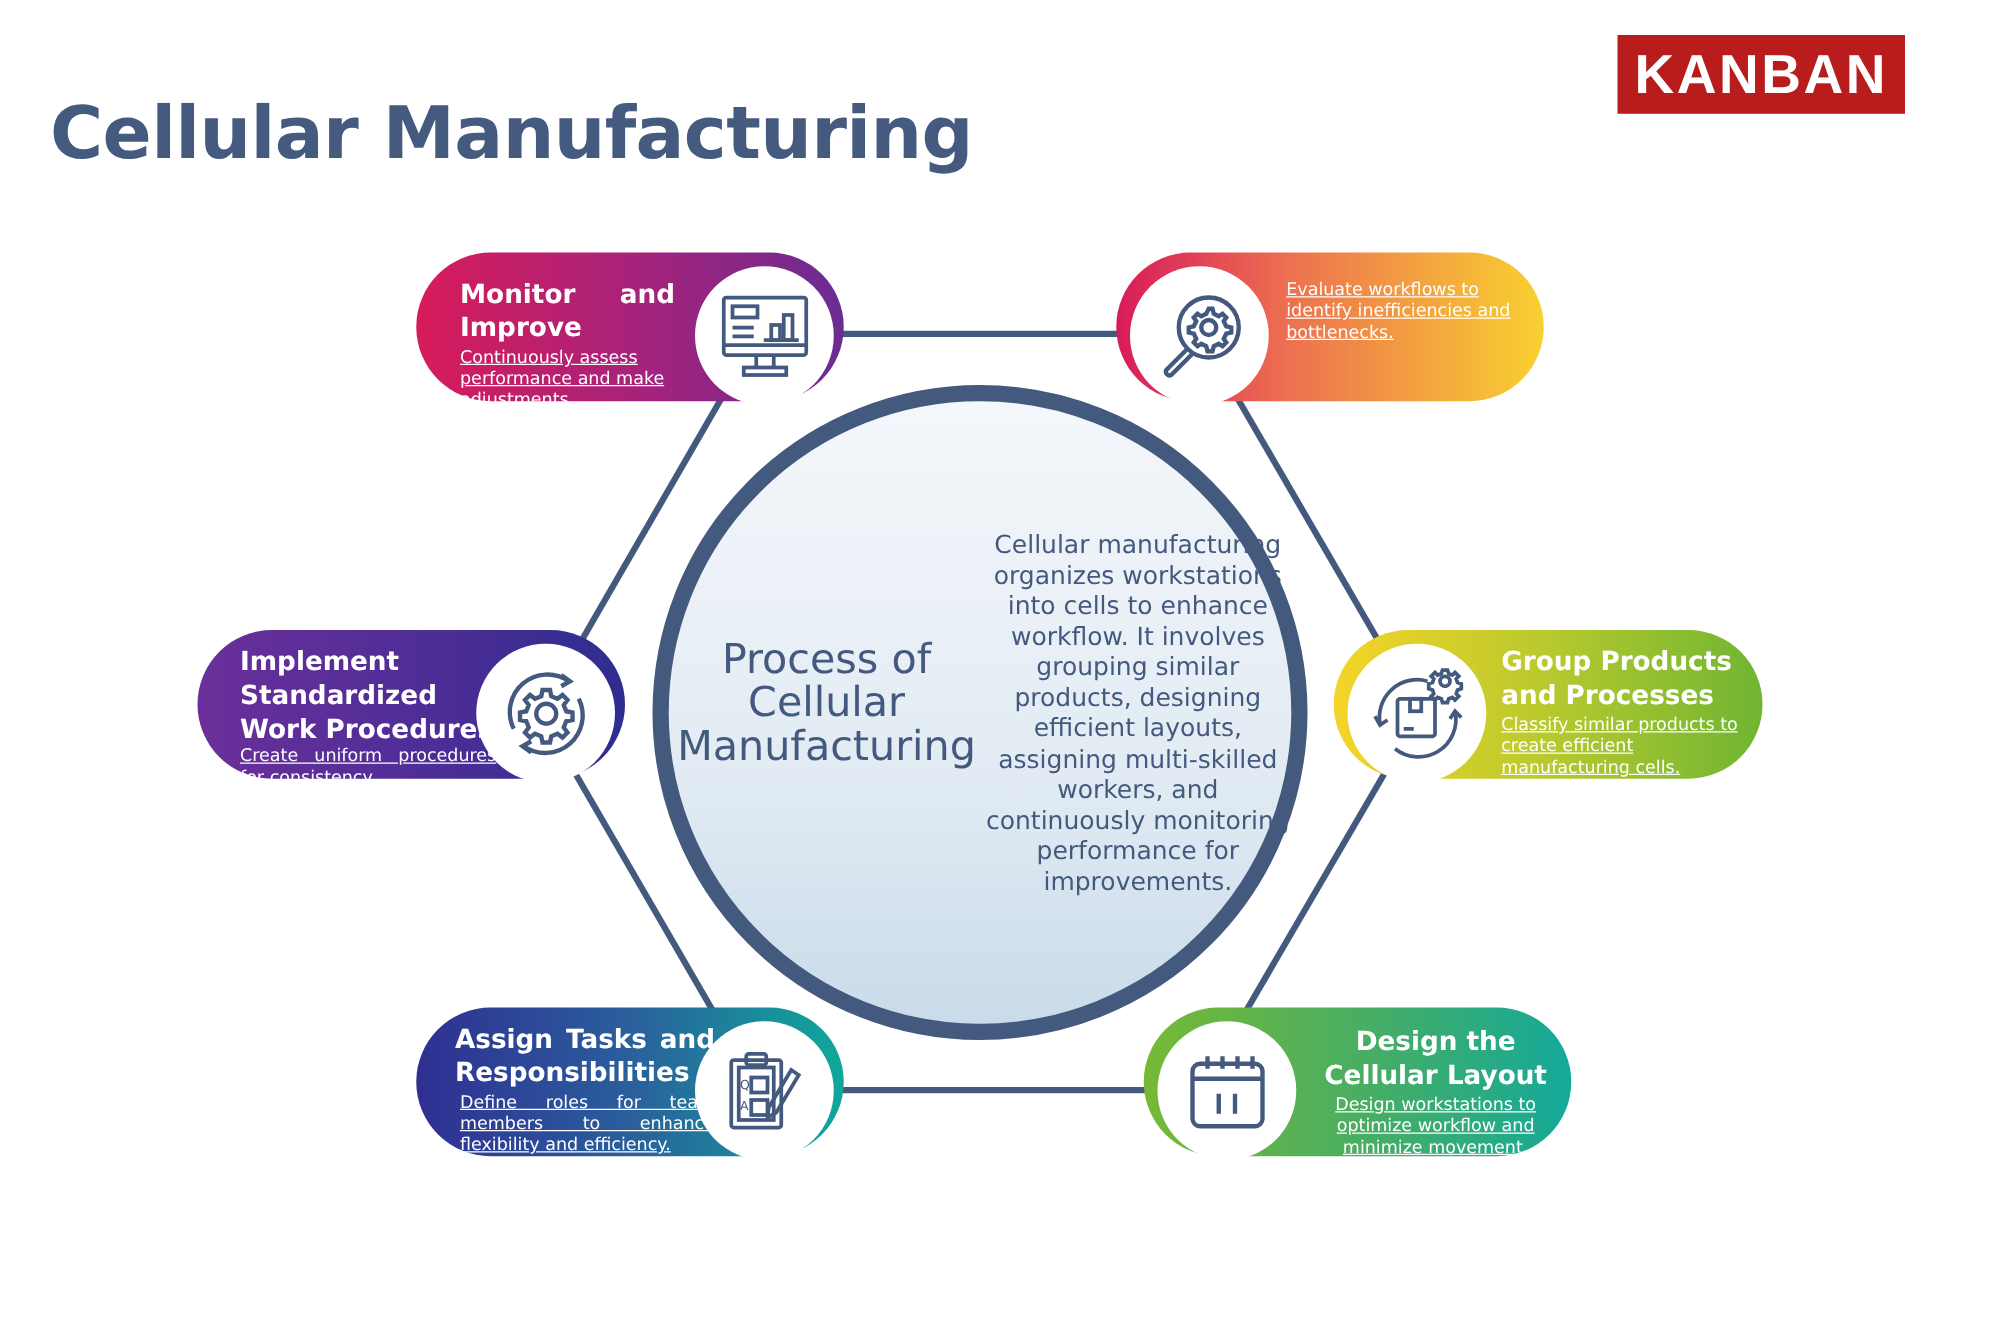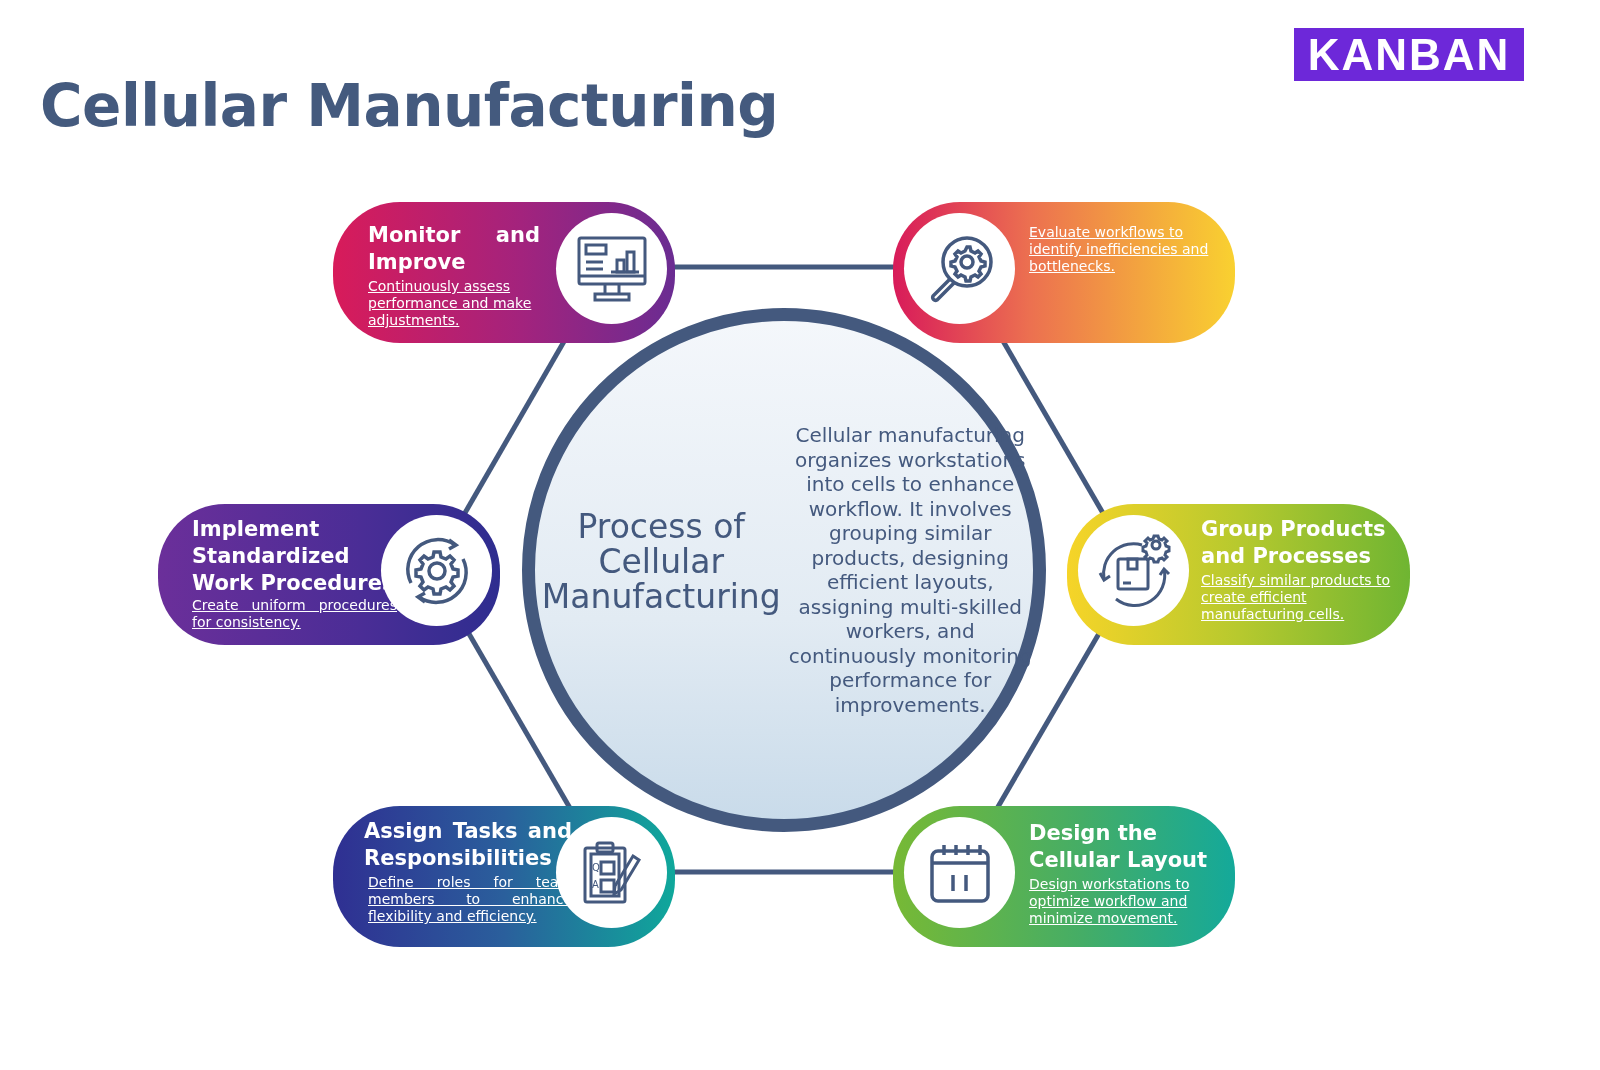--- a/index.html
+++ b/index.html
@@ -1,23 +1,23 @@
 <!DOCTYPE html>
 <html><head>
 <meta charset="utf-8">
 <style>
   html,body{margin:0;padding:0;}
   body{width:1600px;height:1070px;background:#ffffff;position:relative;overflow:hidden;font-family:"DejaVu Sans","Liberation Sans",sans-serif;}
   .title{position:absolute;left:40px;top:72px;font-size:58px;font-weight:bold;color:#445a7e;letter-spacing:-0.5px;margin:0;}
-  .logo{position:absolute;left:1294px;top:28px;width:230px;height:53px;background:#6d28d9;color:#fff;display:flex;align-items:center;justify-content:center;font-family:"Liberation Sans",sans-serif;font-size:44px;font-weight:bold;letter-spacing:2px;}
+  .logo{position:absolute;left:1294px;top:28px;width:230px;height:63px;background:#b91c1c;color:#fff;display:flex;align-items:center;justify-content:center;font-family:"Liberation Sans",sans-serif;font-size:44px;font-weight:bold;letter-spacing:2px;}
   svg.lines{position:absolute;left:0;top:0;}
   .core{position:absolute;left:522px;top:308px;width:524px;height:524px;border-radius:50%;box-sizing:border-box;border:13px solid #44597e;background:linear-gradient(180deg,#f4f7fb 0%,#e2ebf3 60%,#c9dbea 100%);display:flex;flex-direction:row;align-items:center;justify-content:center;text-align:center;}
   .core h2{margin:0 0 18px 0;font-size:33px;font-weight:normal;color:#44597e;line-height:35px;width:360px;}
   .core p{margin:0;font-size:20px;color:#44597e;line-height:24.5px;width:350px;}
-  .pill{position:absolute;height:141px;border-radius:67px;box-sizing:border-box;}
+  .pill{position:absolute;height:119px;border-radius:67px;box-sizing:border-box;}
   .pill .txt{position:absolute;color:#fff;}
   .pill .head{font-size:21px;font-weight:bold;line-height:27px;display:block;}
   .pill .desc{font-size:14px;line-height:17px;display:block;margin-top:2px;text-decoration:underline;}
   .pill .ic{position:absolute;top:11px;width:111px;height:111px;border-radius:50%;background:#fff;display:flex;align-items:center;justify-content:center;}
   .just .head,.just .desc{text-align:justify;text-align-last:left;}
 </style>
 </head>
 <body>
 
 <h1 class="title">Cellular Manufacturing</h1>
@@ -124,21 +124,21 @@
       <rect x="14" y="16" width="28" height="42"></rect>
       <text x="15" y="33" font-size="10" fill="#44597e" stroke="none" font-family="DejaVu Sans, sans-serif">Q</text>
       <rect x="24" y="24" width="13" height="12"></rect>
       <text x="15" y="50" font-size="10" fill="#44597e" stroke="none" font-family="DejaVu Sans, sans-serif">A</text>
       <rect x="24" y="42" width="13" height="12"></rect>
       <path d="M56 18 l6 4 -18 30 -7 4 1-8z"></path>
     </svg>
   </div>
 </div>
 
-<div class="pill" style="left:893px;top:806px;width:342px;background:linear-gradient(90deg,#77b935 0%,#45ad66 55%,#14a99a 100%);">
+<div class="pill" style="left:915px;top:806px;width:342px;background:linear-gradient(90deg,#77b935 0%,#45ad66 55%,#14a99a 100%);text-align:center;">
   <div class="ic" style="left:11px;">
     <svg width="68" height="68" viewBox="0 0 68 68" fill="none" stroke="#44597e" stroke-width="3.5">
       <rect x="6" y="12" width="56" height="50" rx="6"></rect>
       <line x1="6" y1="24" x2="62" y2="24"></line>
       <line x1="18" y1="6" x2="18" y2="16"></line>
         <line x1="30" y1="6" x2="30" y2="16"></line>
       <line x1="42" y1="6" x2="42" y2="16"></line>
         <line x1="54" y1="6" x2="54" y2="16"></line>
       <line x1="27" y1="36" x2="27" y2="52"></line>
         <line x1="40" y1="36" x2="40" y2="52"></line>

